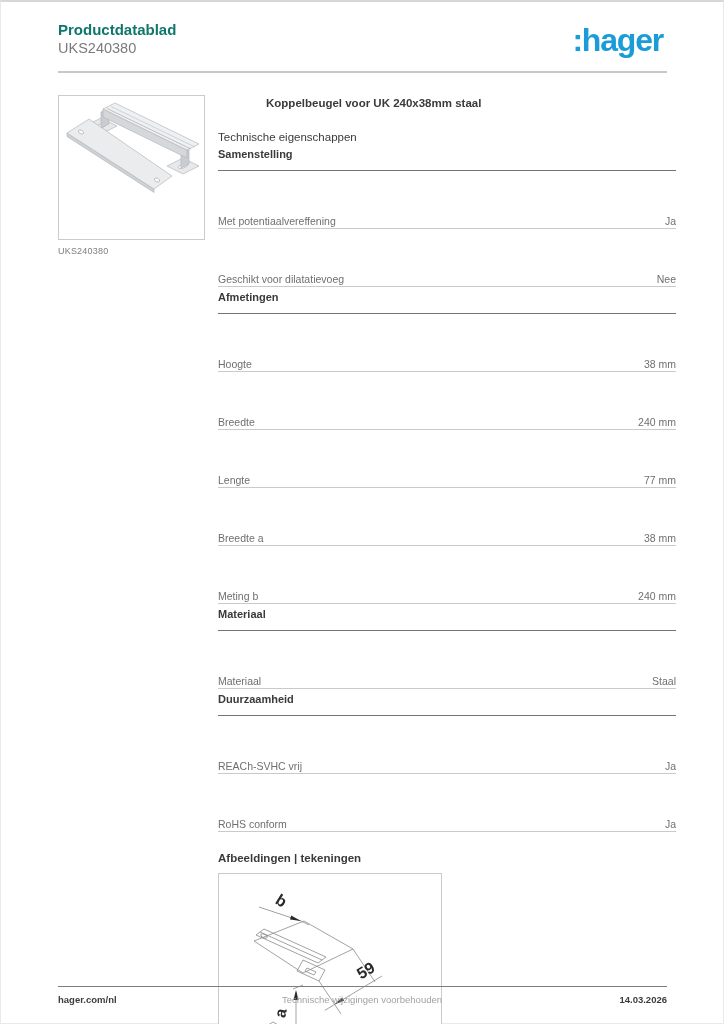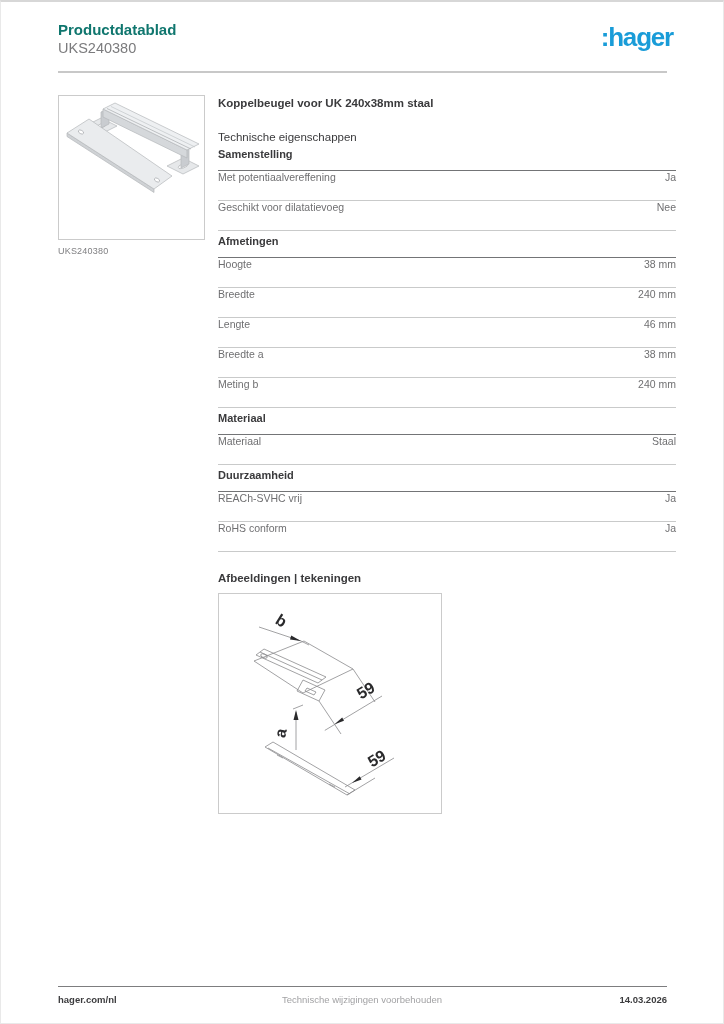--- a/index.html
+++ b/index.html
@@ -10,44 +10,44 @@
     color:#3f3f41;
   }
   .page {
     position:absolute; inset:0;
     border:1px solid #e9e9e9; border-top:2px solid #d7d7d7;
     background:#fff;
   }
   
   .hdr-title { position:absolute; left:57px; top:19px; font-size:15px; font-weight:bold; color:#0f766e; }
   .hdr-sub   { position:absolute; left:57px; top:38px; font-size:14.5px; color:#7b7b7d; }
-  .logo      { position:absolute; right:50px; top:20px; font-size:26px; font-weight:bold;
+  .logo      { position:absolute; right:60px; top:20px; font-size:32px; font-weight:bold;
                color:#199cd8; letter-spacing:-1.2px; }
   .hdr-rule  { position:absolute; left:57px; right:56px; top:69px; height:2px; background:#c8c8c8; }
 
   
   .left-col  { position:absolute; left:57px; top:93px; width:147px; }
   .img-box   { width:147px; height:145px; border:1px solid #cbcbcb; background:#fff; overflow:hidden; }
   .img-caption { margin-top:6px; font-size:9px; color:#7e7e80; letter-spacing:.2px; }
 
   
   .right-col { position:absolute; left:217px; top:93px; width:458px; }
-  .prod-title { margin-top:2px; font-size:11.5px; font-weight:bold; color:#3a3a3c; line-height:13px; }
+  .prod-title { margin-top:2px; font-size:11.5px; font-weight:bold; color:#3a3a3c; line-height:13px;margin-left:48px; }
   .tech-head  { margin-top:21px; font-size:11.5px; font-weight:normal; color:#3a3a3c; line-height:13px; }
 
   .spec-section-title {
     margin-top:4px; font-size:11px; font-weight:bold; color:#3a3a3c;
     line-height:12px; padding-bottom:10px; border-bottom:1px solid #737476;
   }
   .spec-row {
     display:flex; justify-content:space-between; align-items:flex-end;
     font-size:10.5px; line-height:11px; color:#6f6f71;
-    padding:1px 0 17px; border-bottom:1px solid #c9caca;
-  }
-  .spec-row .val { color:#6f6f71; text-align:right; white-space:nowrap; }
+    padding:1px 0 1px; border-bottom:1px solid #c9caca;
+  }
+  .spec-row .val { color:#6f6f71; text-align:right; white-space:nowrap;margin-top:44px; }
 
   .draw-head { margin-top:20px; font-size:11.5px; font-weight:bold; color:#3a3a3c; line-height:13px; }
   .draw-box  { margin-top:8px; width:224px; height:221px; border:1px solid #cbcbcb; background:#fff; }
 
   
   .ftr-rule { position:absolute; left:57px; right:56px; top:984px; height:1px; background:#7d7d7f; }
   .ftr-left  { position:absolute; left:57px;  top:992px; font-size:9.5px; font-weight:bold; color:#3c3c3e; }
   .ftr-center{ position:absolute; left:0; right:0; top:992px; text-align:center; font-size:9.5px; color:#a2a2a4; }
   .ftr-right { position:absolute; right:56px; top:992px; font-size:9.5px; font-weight:bold; color:#3c3c3e;text-align:center; }
 
@@ -118,21 +118,21 @@
       <div class="spec-row">
         <span>Hoogte</span>
         <span class="val">38 mm</span>
       </div>
       <div class="spec-row">
         <span>Breedte</span>
         <span class="val">240 mm</span>
       </div>
       <div class="spec-row">
         <span>Lengte</span>
-        <span class="val">46 mm</span>
+        <span class="val">77 mm</span>
       </div>
       <div class="spec-row">
         <span>Breedte a</span>
         <span class="val">38 mm</span>
       </div>
       <div class="spec-row">
         <span>Meting b</span>
         <span class="val">240 mm</span>
       </div>
     </div>

